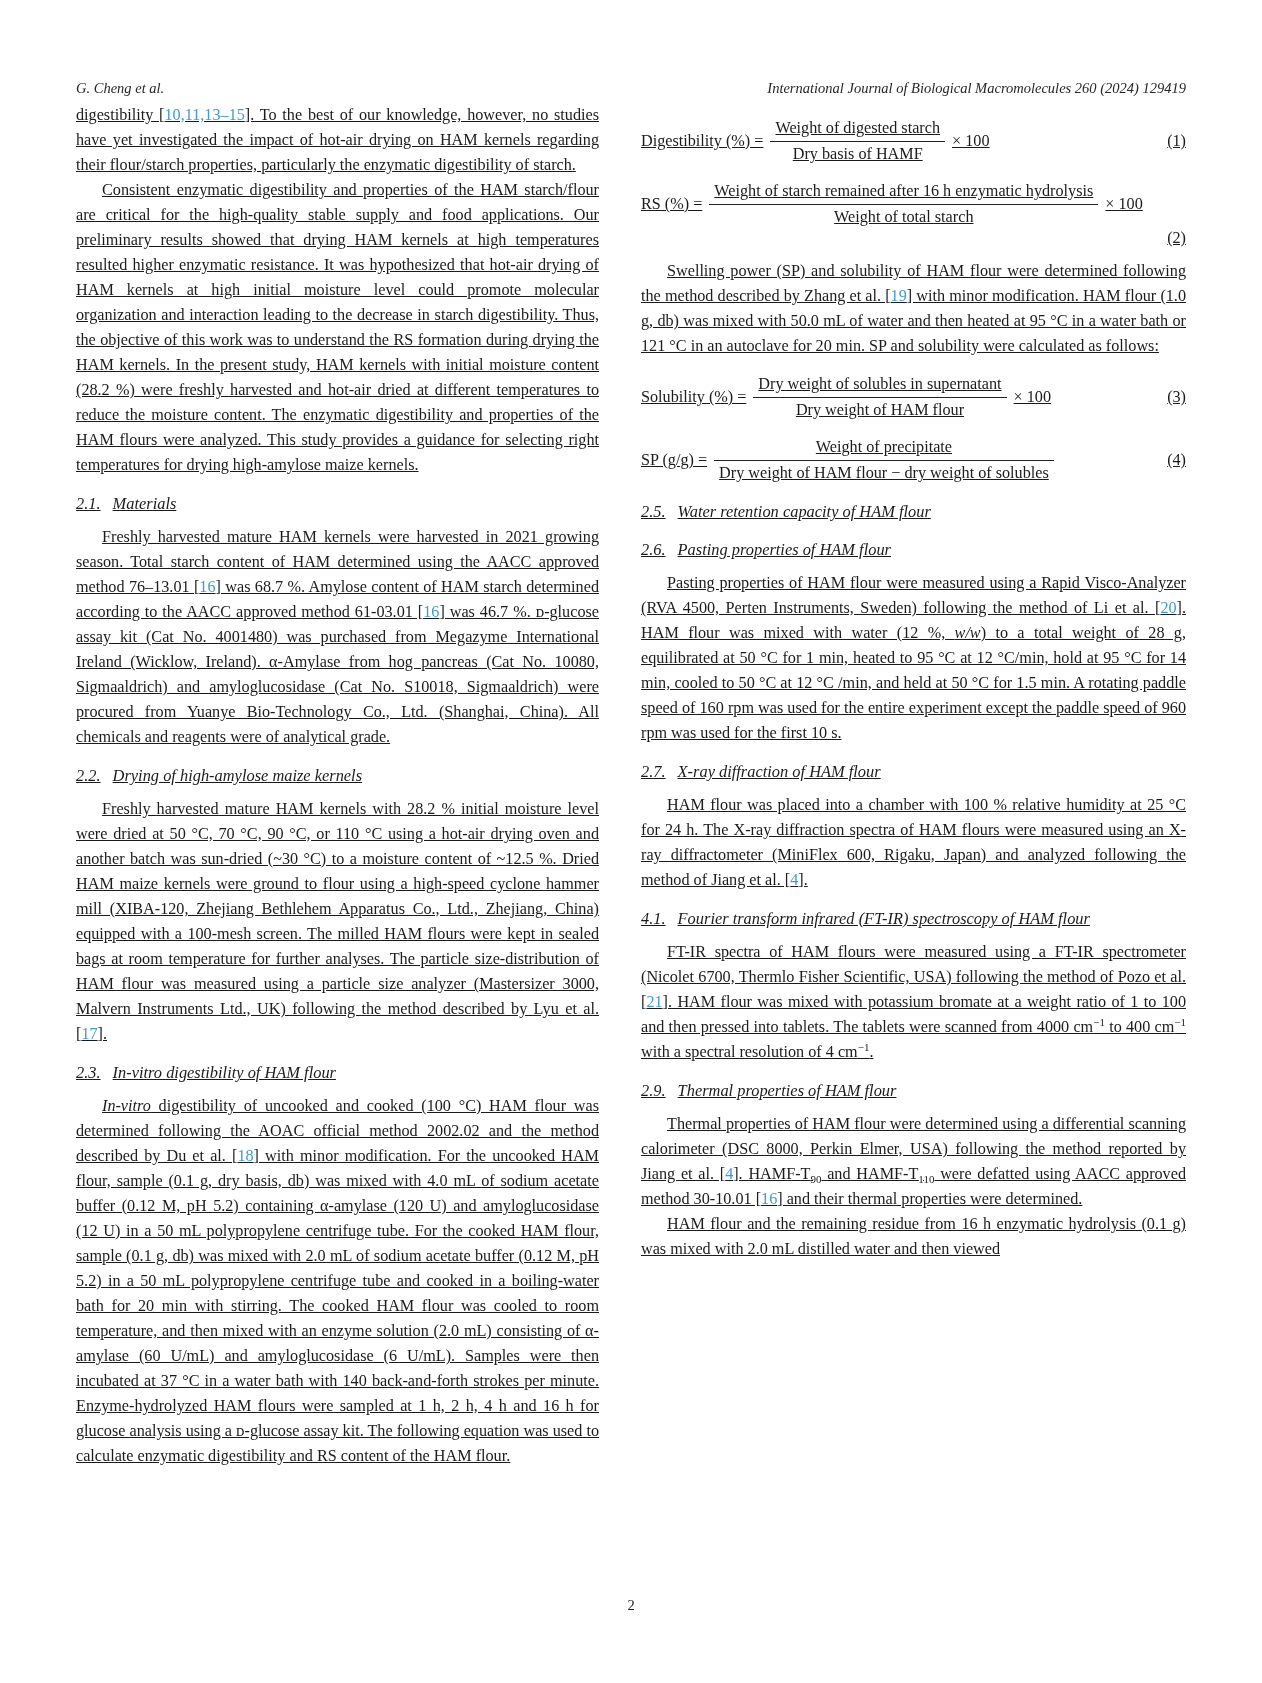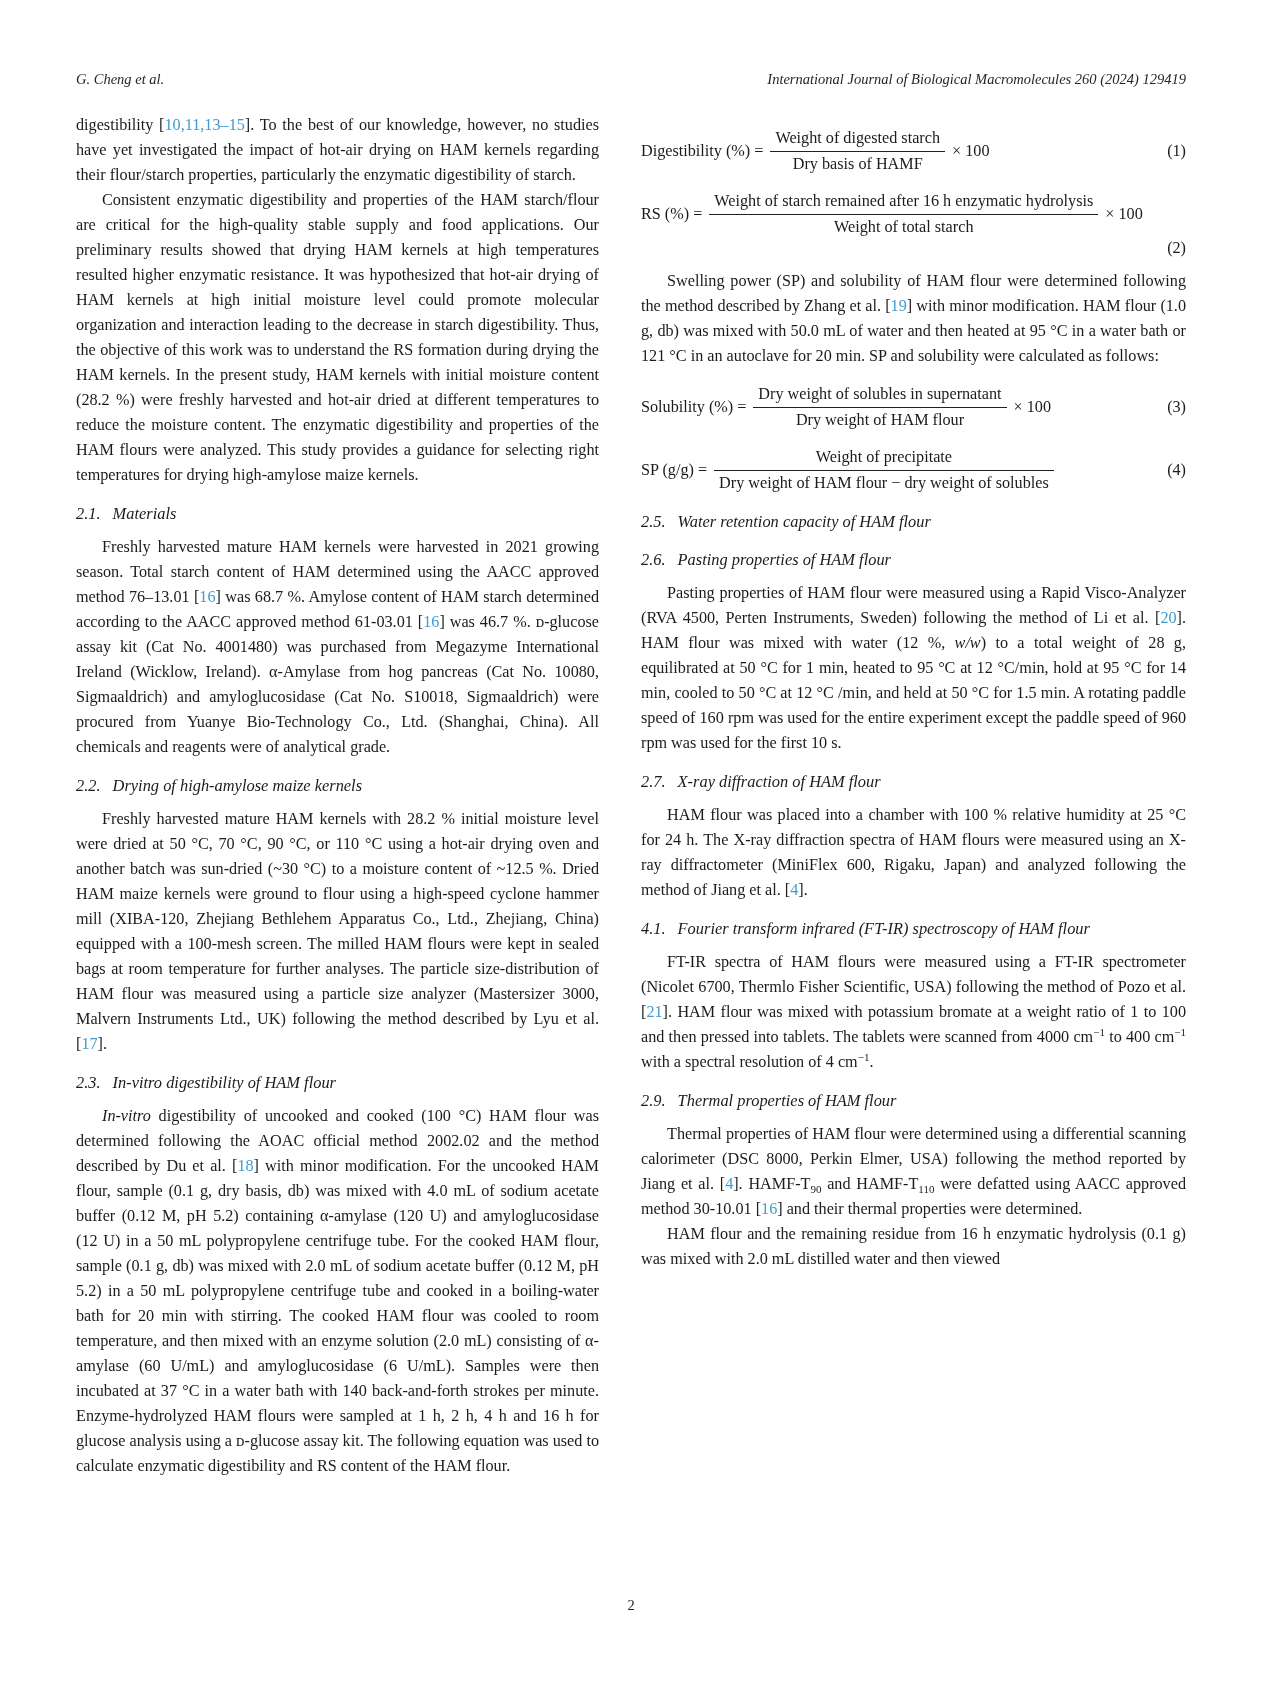--- a/index.html
+++ b/index.html
@@ -8,30 +8,30 @@
     position: relative;
     width: 1262px;
     height: 1683px;
     background: #ffffff;
     font-family: "Liberation Serif", "DejaVu Serif", serif;
     color: #1b1b1b;
     overflow: hidden;
   }
   .running-head {
     position: absolute;
-    top: 71px;
+    top: 80px;
     left: 76px;
     width: 1110px;
     display: flex;
     justify-content: space-between;
     font-style: italic;
     font-size: 14.5px;
     color: #262626;
   }
-  .col { position: absolute; top: 113px; }
+  .col { position: absolute; top: 103px; text-decoration: underline; }
   .col-left  { left: 76px;  width: 523px; }
   .col-right { left: 641px; width: 545px; }
 
   p.para {
     margin: 0;
     font-size: 16.2px;
     line-height: 25px;
     text-align: justify;
     text-indent: 26px;
   }

